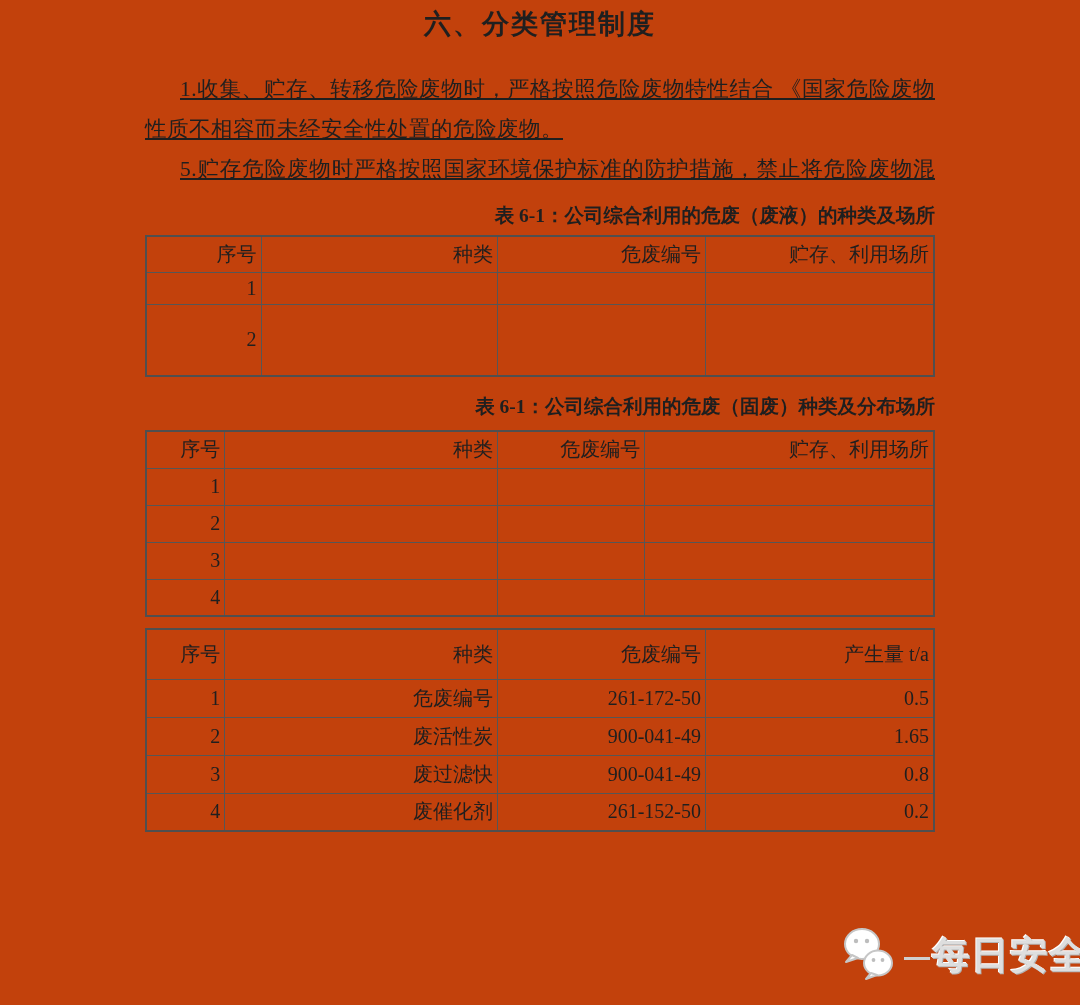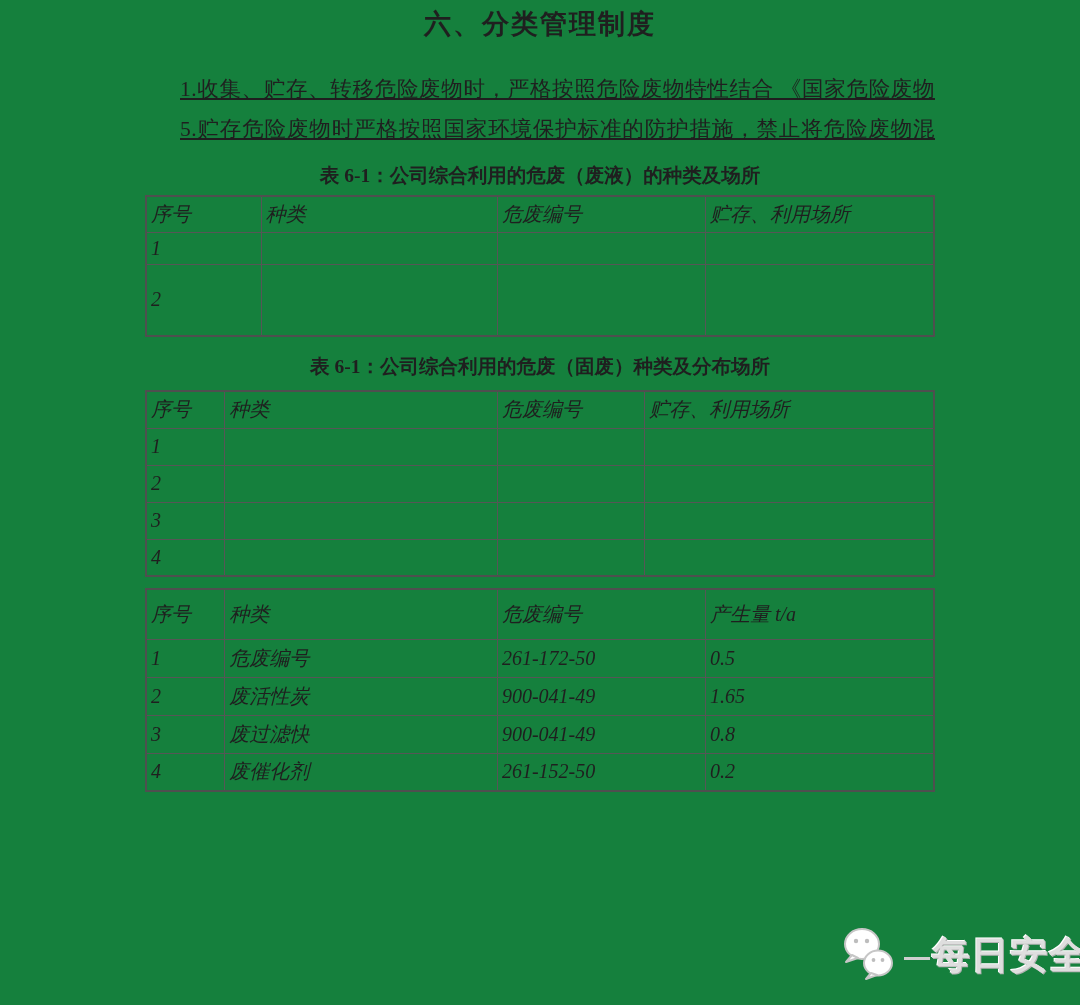--- a/index.html
+++ b/index.html
@@ -6,21 +6,21 @@
   html, body { background: #ffffff; }
   body {
     font-family: "Liberation Serif", "DejaVu Serif", serif;
     color: #1f1f1f;
     width: 1080px;
   }
   .page {
     position: relative;
     width: 1080px;
     height: 1005px;
-    background: #15803d;
+    background: #c2410c;
     overflow: hidden;
   }
   .content {
     position: absolute;
     left: 145px;
     top: 0;
     width: 790px;
   }
   .doc-title {
     text-align: center;
@@ -38,46 +38,45 @@
     text-align: left;
     letter-spacing: 0.5px;
   }
   .line.indent { padding-left: 35px; }
   .line.jline {
     text-align: justify;
     text-align-last: justify;
     text-justify: inter-character;
   }
   .tbl-caption {
-    text-align: center;
+    text-align: right;
     font-weight: bold;
     font-size: 19.5px;
     line-height: 26px;
   }
   .cap-1 { margin-top: 14px; }
   .cap-2 { margin-top: 17px; }
   .cap-3 { margin-top: 23px; }
   table {
     width: 790px;
     border-collapse: collapse;
     table-layout: fixed;
     border: 2px solid #4f4f4f;
   }
   .tbl-1 { margin-top: 6px; }
   .tbl-2 { margin-top: 10px; }
   .tbl-3 { margin-top: 11px; }
   th, td {
     border: 1px solid #565656;
-    text-align: left;
+    text-align: right;
     vertical-align: middle;
     font-weight: normal;
     font-size: 20px;
     padding: 0 4px;
     overflow: hidden;
-    font-style: italic;
   }
   
   #table-6-1 thead tr { height: 36px; }
   #table-6-1 tbody tr:nth-child(1) { height: 32px; }
   #table-6-1 tbody tr:nth-child(2) { height: 72px; }
   #table-6-2 thead tr { height: 37px; }
   #table-6-2 tbody tr { height: 37px; }
   #table-6-3 thead tr { height: 50px; }
   #table-6-3 tbody tr { height: 38px; }
 
@@ -110,20 +109,21 @@
 <body>
 
 <div class="page">
   <div class="content">
 
     <div class="doc-title">六、分类管理制度</div>
 
     <div class="paragraphs">
         <div>
           <div class="line indent jline">1.收集、贮存、转移危险废物时，严格按照危险废物特性结合 《国家危险废物</div>
+          <div class="line">性质不相容而未经安全性处置的危险废物。</div>
         </div>
         <div>
           <div class="line indent jline">5.贮存危险废物时严格按照国家环境保护标准的防护措施，禁止将危险废物混</div>
         </div>
       </div>
 
     <div class="tbl-caption cap-1">表 6-1：公司综合利用的危废（废液）的种类及场所</div>
     <table id="table-6-1" class="tbl-1">
         <colgroup>
           <col style="width: 14.6%;">

